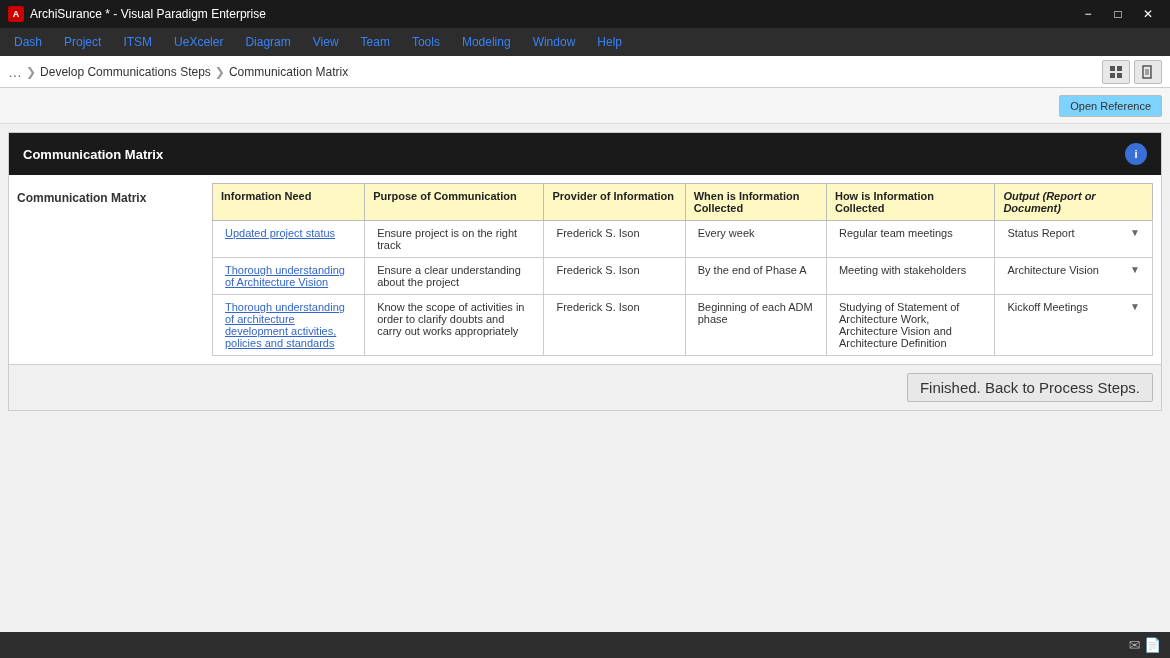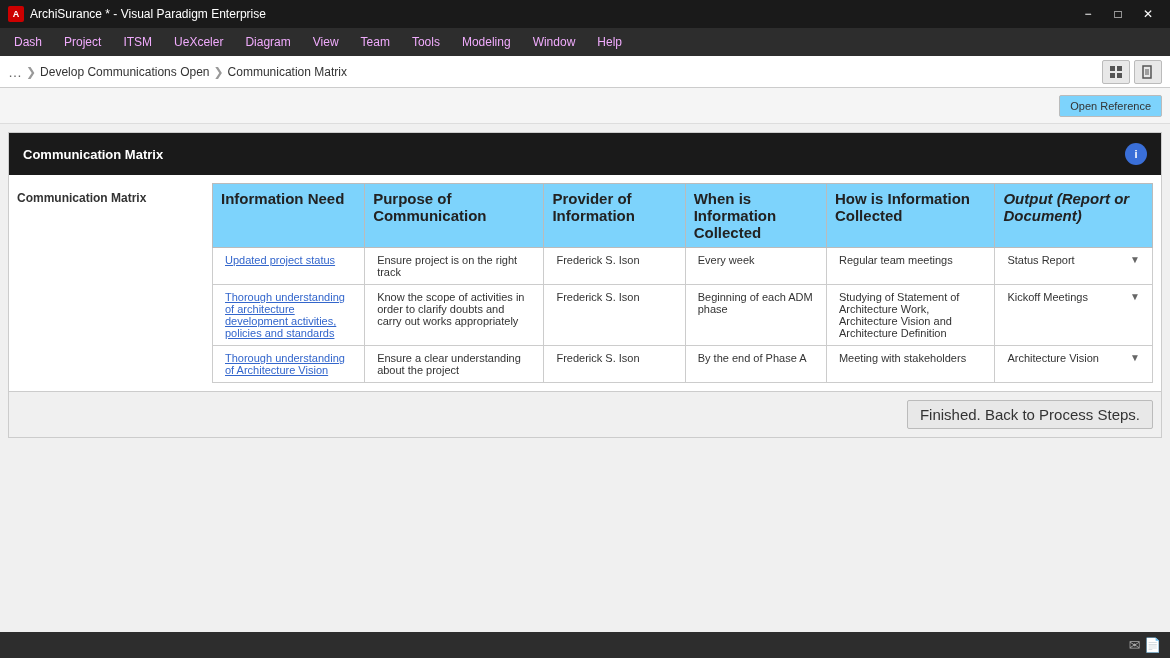--- a/index.html
+++ b/index.html
@@ -29,21 +29,21 @@
       display: flex;
       align-items: center;
       padding: 0 4px;
       gap: 2px;
     }
     .menu-item {
       padding: 4px 10px;
       cursor: pointer;
       border-radius: 2px;
       font-size: 12px;
-      color: #f0abfc;
+      color: #3b82f6;
     }
 
     
     .breadcrumb-bar {
       background: #fff;
       border-bottom: 1px solid #ccc;
       height: 32px;
       display: flex;
       align-items: center;
       padding: 0 8px;
@@ -100,26 +100,26 @@
       margin-bottom: 6px;
       float: left;
       width: 195px;
     }
     .matrix-table {
       width: 100%;
       border-collapse: collapse;
       font-size: 11px;
     }
     .matrix-table th {
-      background: #7dd3fc;
+      background: #fef9c3;
       border: 1px solid #bbb;
       padding: 6px 8px;
       text-align: left;
       font-weight: bold;
-      font-size: 15px;
+      font-size: 11px;
       color: #222;
       vertical-align: top;
     }
     .matrix-table td {
       border: 1px solid #ccc;
       padding: 6px 12px;
       vertical-align: top;
       font-size: 11px;
       color: #333;
       background: #fff;
@@ -205,21 +205,21 @@
   <div class="menu-item">Team</div>
   <div class="menu-item">Tools</div>
   <div class="menu-item">Modeling</div>
   <div class="menu-item">Window</div>
   <div class="menu-item">Help</div>
 </div>
 
 <div class="breadcrumb-bar">
   <span class="breadcrumb-dots">…</span>
   <span class="breadcrumb-arrow">❯</span>
-  <span class="breadcrumb-item">Develop Communications Open</span>
+  <span class="breadcrumb-item">Develop Communications Steps</span>
   <span class="breadcrumb-arrow">❯</span>
   <span class="breadcrumb-item">Communication Matrix</span>
   <div class="breadcrumb-right">
     <div class="breadcrumb-icon-btn">
       <svg width="14" height="14" viewBox="0 0 14 14">
         <rect x="1" y="1" width="5" height="5" fill="#555"></rect>
         <rect x="8" y="1" width="5" height="5" fill="#555"></rect>
         <rect x="1" y="8" width="5" height="5" fill="#555"></rect>
         <rect x="8" y="8" width="5" height="5" fill="#555"></rect>
       </svg>
@@ -279,42 +279,42 @@
                   <td>Every week</td>
                   <td>Regular team meetings</td>
                   <td>
                     <span>Status Report</span>
                     <span class="row-dropdown">▼</span>
                   </td>
                 </tr>
 
                 <tr>
                   <td>
+                    <span class="link-text">Thorough understanding of Architecture Vision</span>
+                  </td>
+                  <td>Ensure a clear understanding about the project</td>
+                  <td>Frederick S. Ison</td>
+                  <td>By the end of Phase A</td>
+                  <td>Meeting with stakeholders</td>
+                  <td>
+                    <span>Architecture Vision</span>
+                    <span class="row-dropdown">▼</span>
+                  </td>
+                </tr>
+
+                <tr>
+                  <td>
                     <span class="link-text">Thorough understanding of architecture development activities, policies and standards</span>
                   </td>
                   <td>Know the scope of activities in order to clarify doubts and carry out works appropriately</td>
                   <td>Frederick S. Ison</td>
                   <td>Beginning of each ADM phase</td>
                   <td>Studying of Statement of Architecture Work, Architecture Vision and Architecture Definition</td>
                   <td>
                     <span>Kickoff Meetings</span>
-                    <span class="row-dropdown">▼</span>
-                  </td>
-                </tr>
-
-                <tr>
-                  <td>
-                    <span class="link-text">Thorough understanding of Architecture Vision</span>
-                  </td>
-                  <td>Ensure a clear understanding about the project</td>
-                  <td>Frederick S. Ison</td>
-                  <td>By the end of Phase A</td>
-                  <td>Meeting with stakeholders</td>
-                  <td>
-                    <span>Architecture Vision</span>
                     <span class="row-dropdown">▼</span>
                   </td>
                 </tr>
               </tbody>
             </table>
           </div>
         </div>
       </div>
 
       <div class="bottom-bar">

